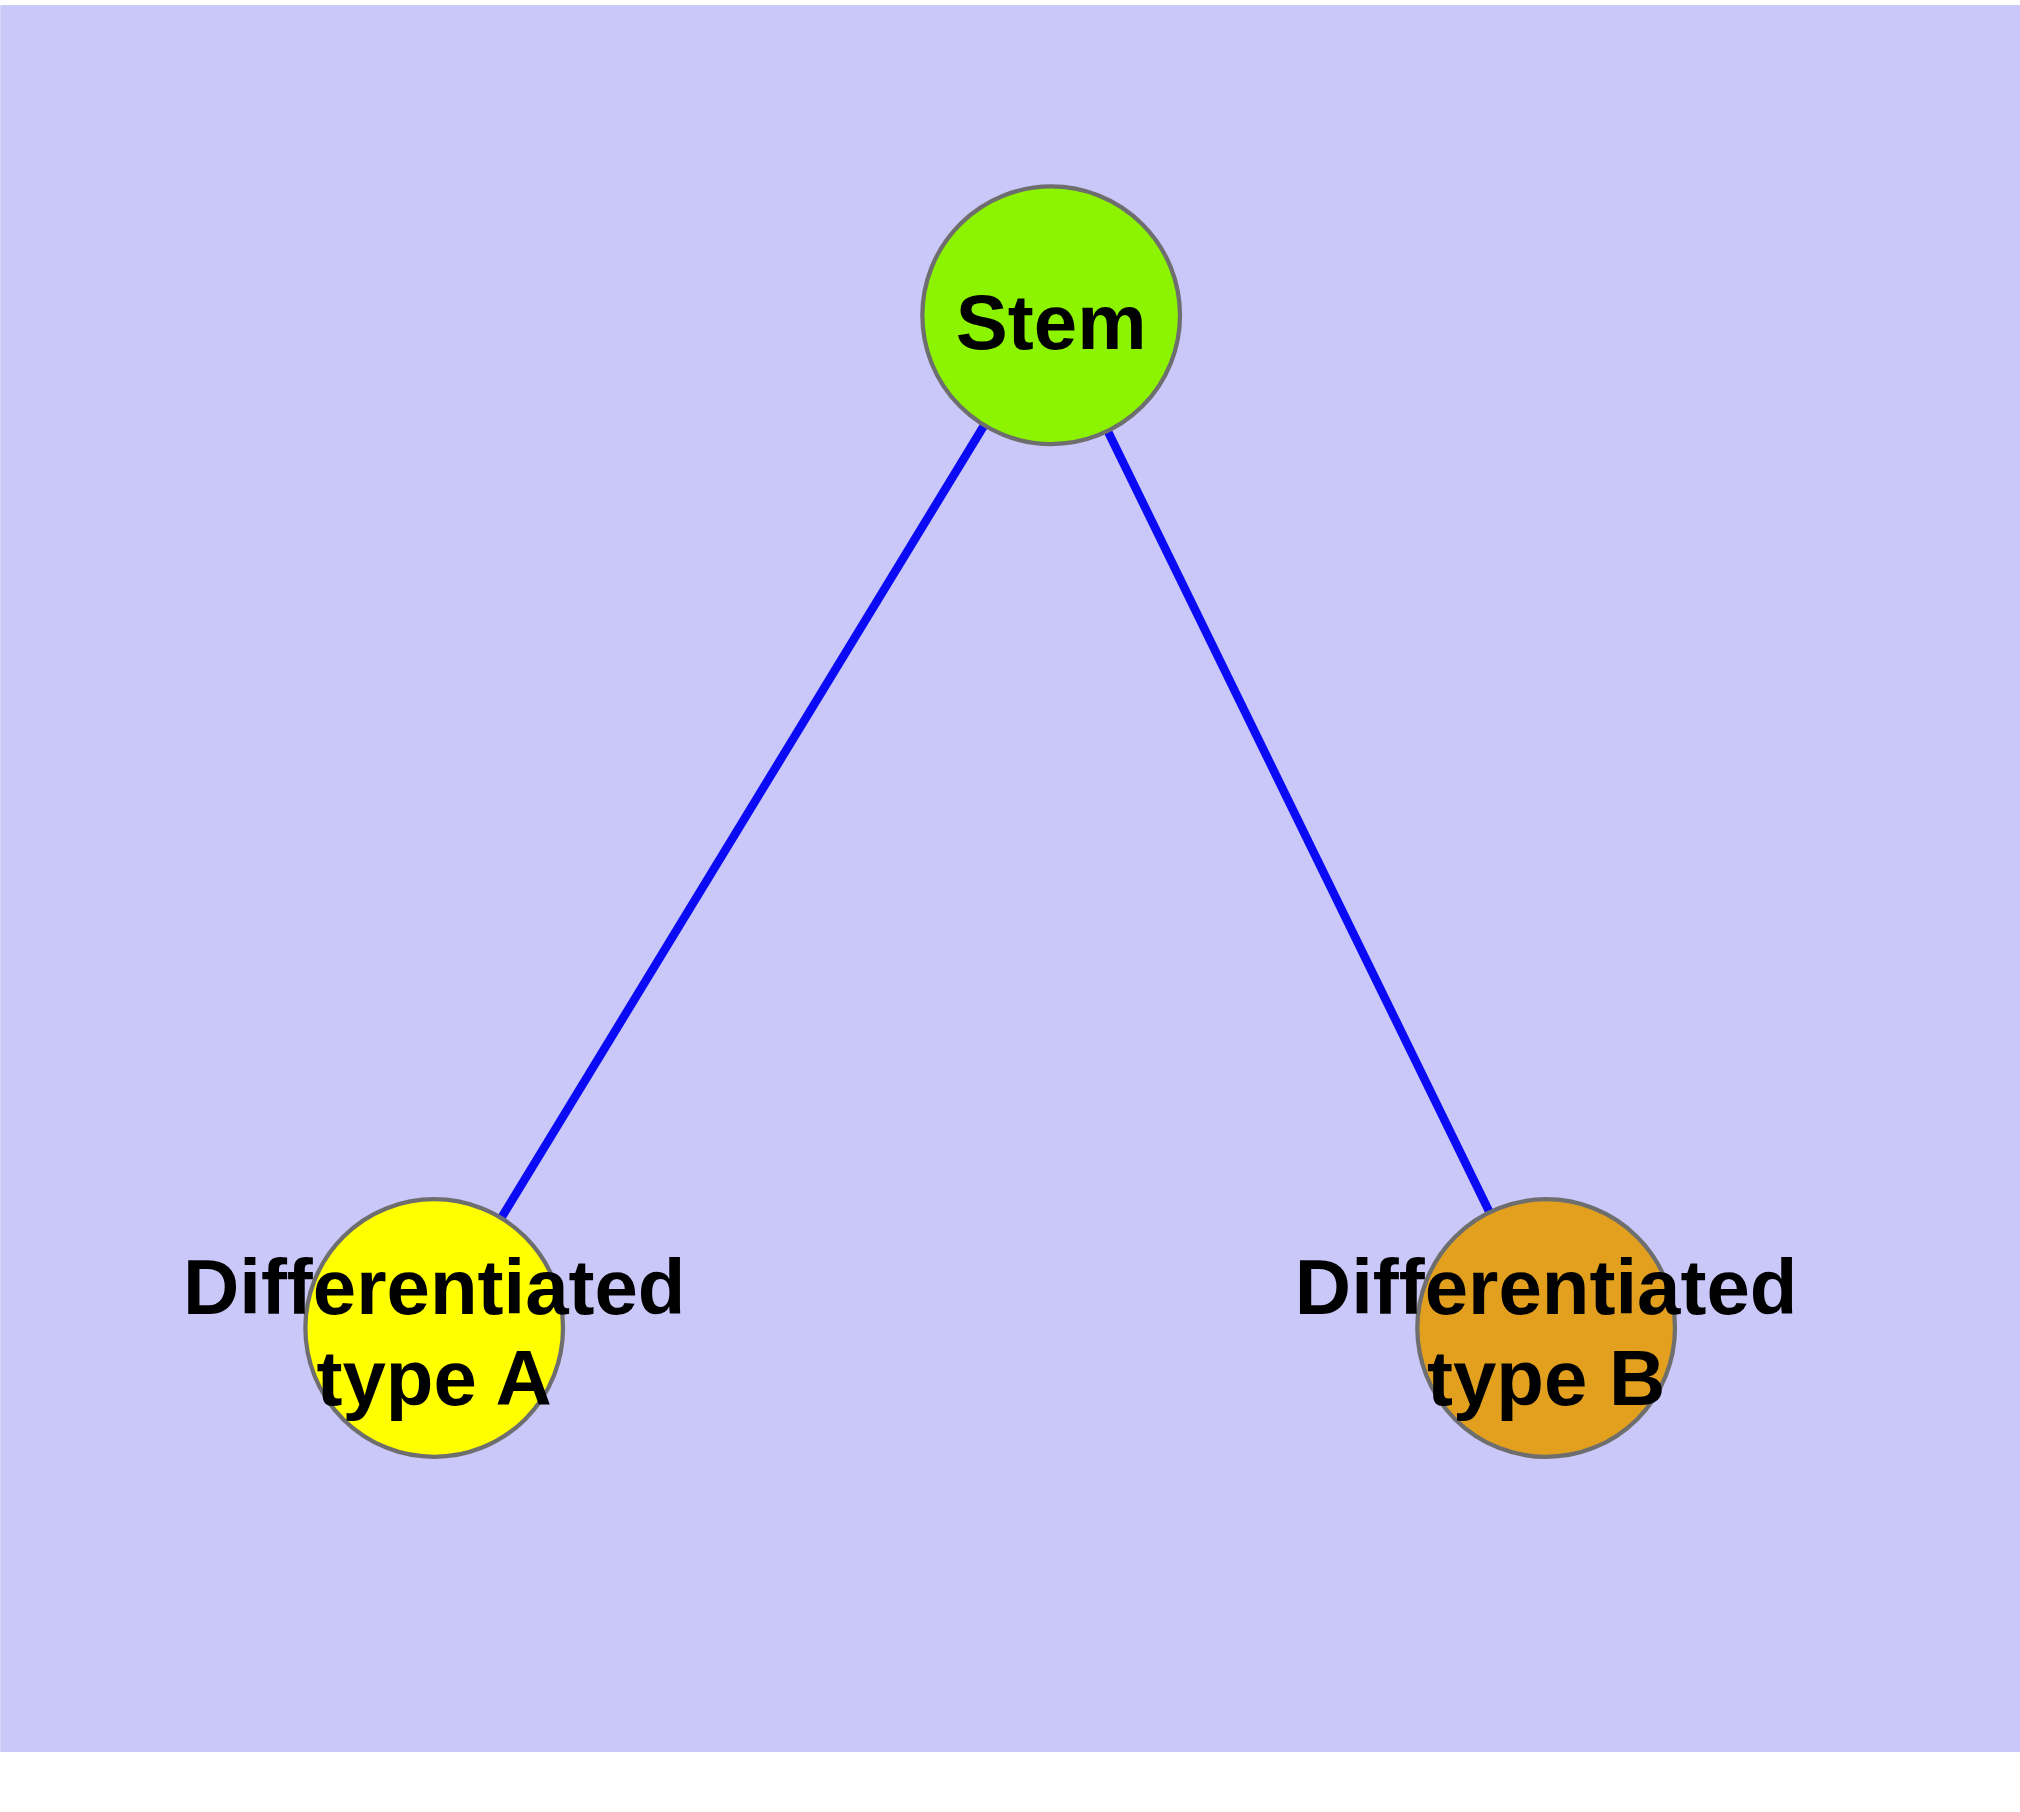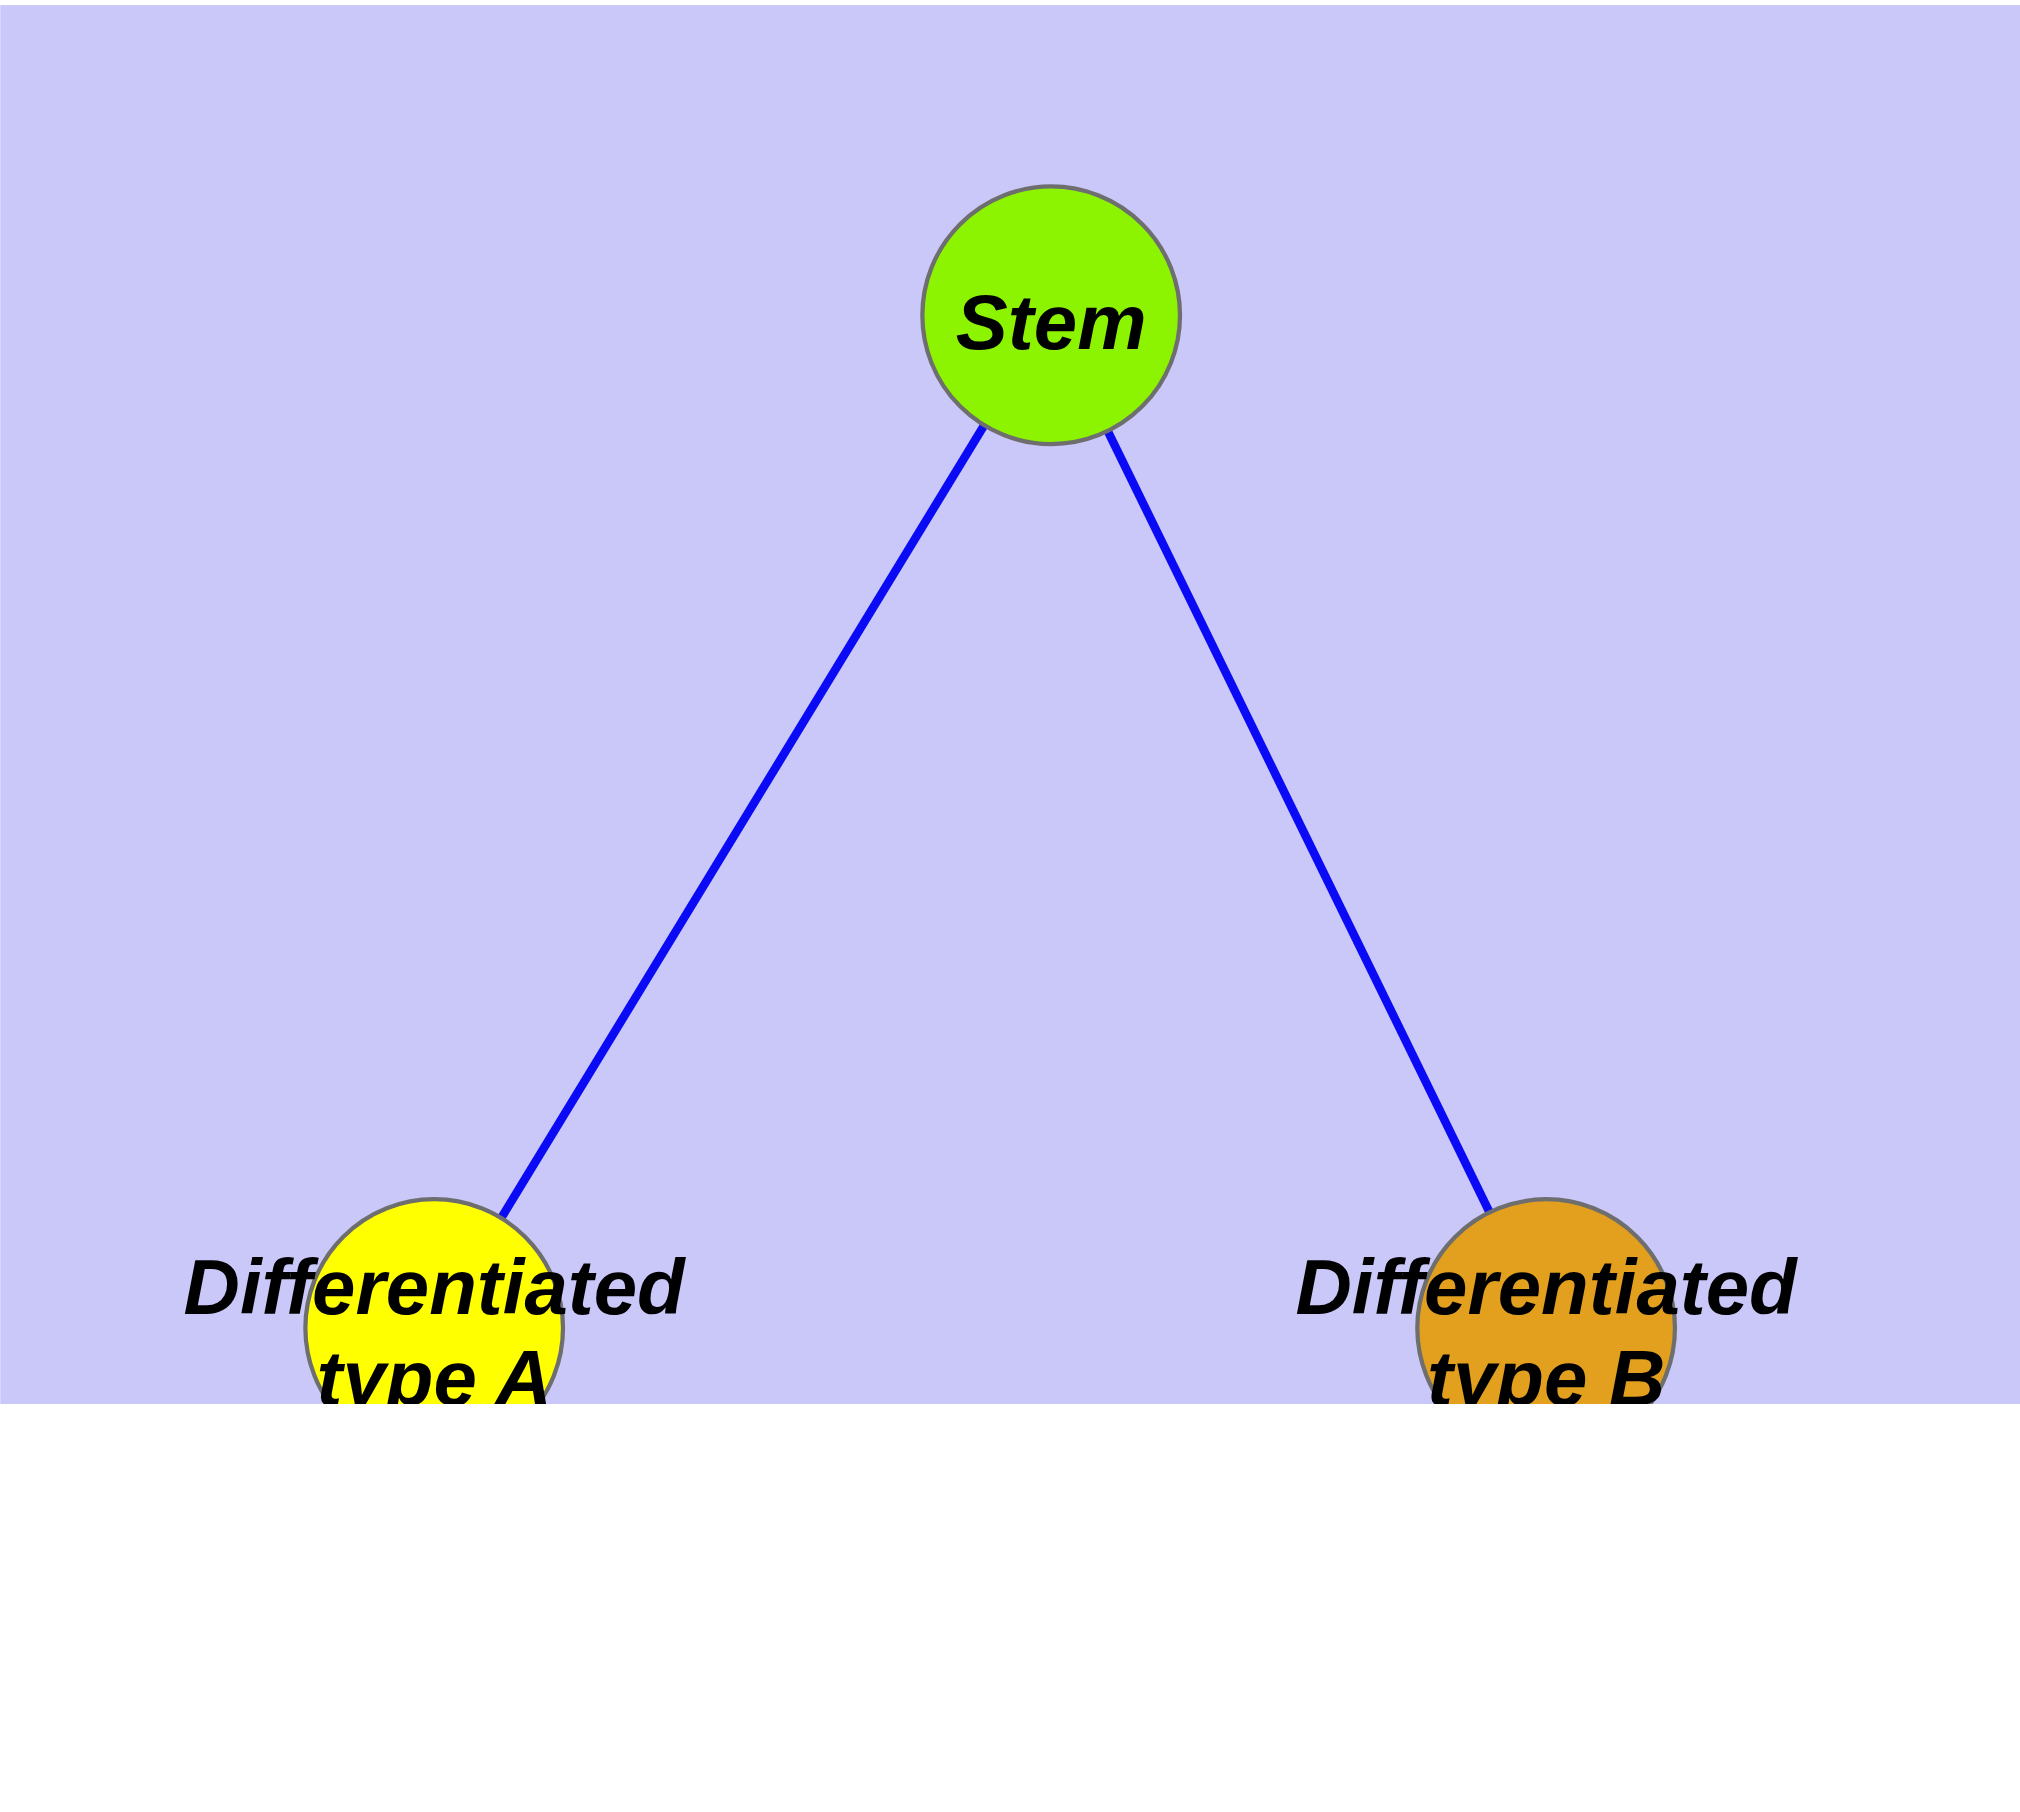--- a/index.html
+++ b/index.html
@@ -2,23 +2,22 @@
 <html style="font-size:13.6px"><head>
 <meta charset="utf-8">
 <style>
   html, body {
     margin: 0;
     padding: 0;
     background: #ffffff;
   }
   .canvas-wrap {
     width: 2021px;
-    height: 1404px;
+    height: 1752px;
     position: relative;
-    font-style: italic;
   }
   svg.graph {
     display: block;
   }
   svg.graph text {
     font-family: "Liberation Sans", sans-serif;
     font-weight: bold;
     text-anchor: middle;
   }
   .edge {

